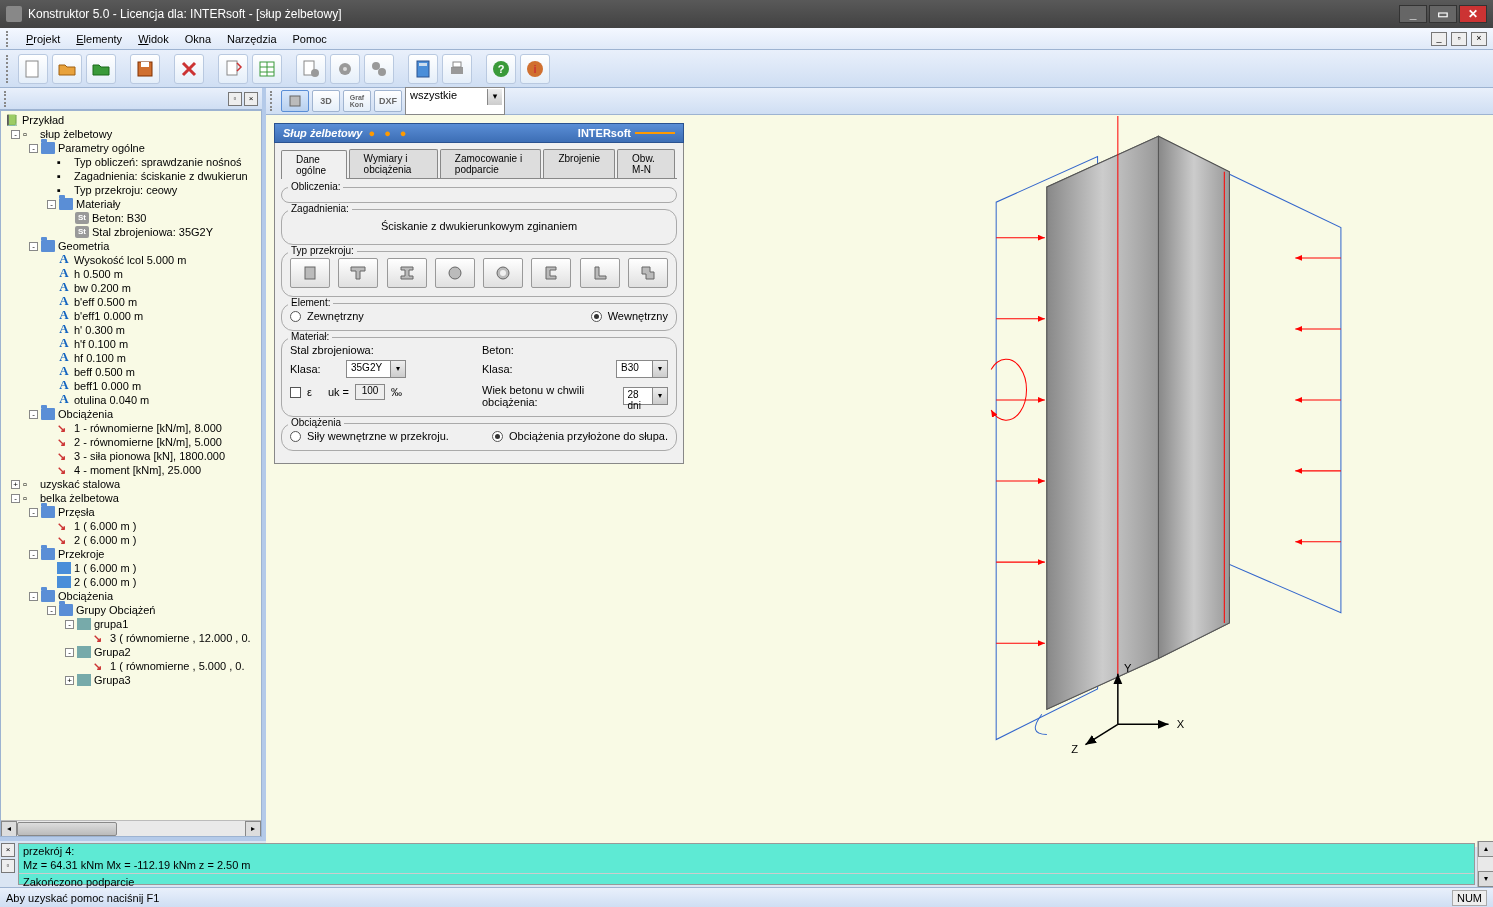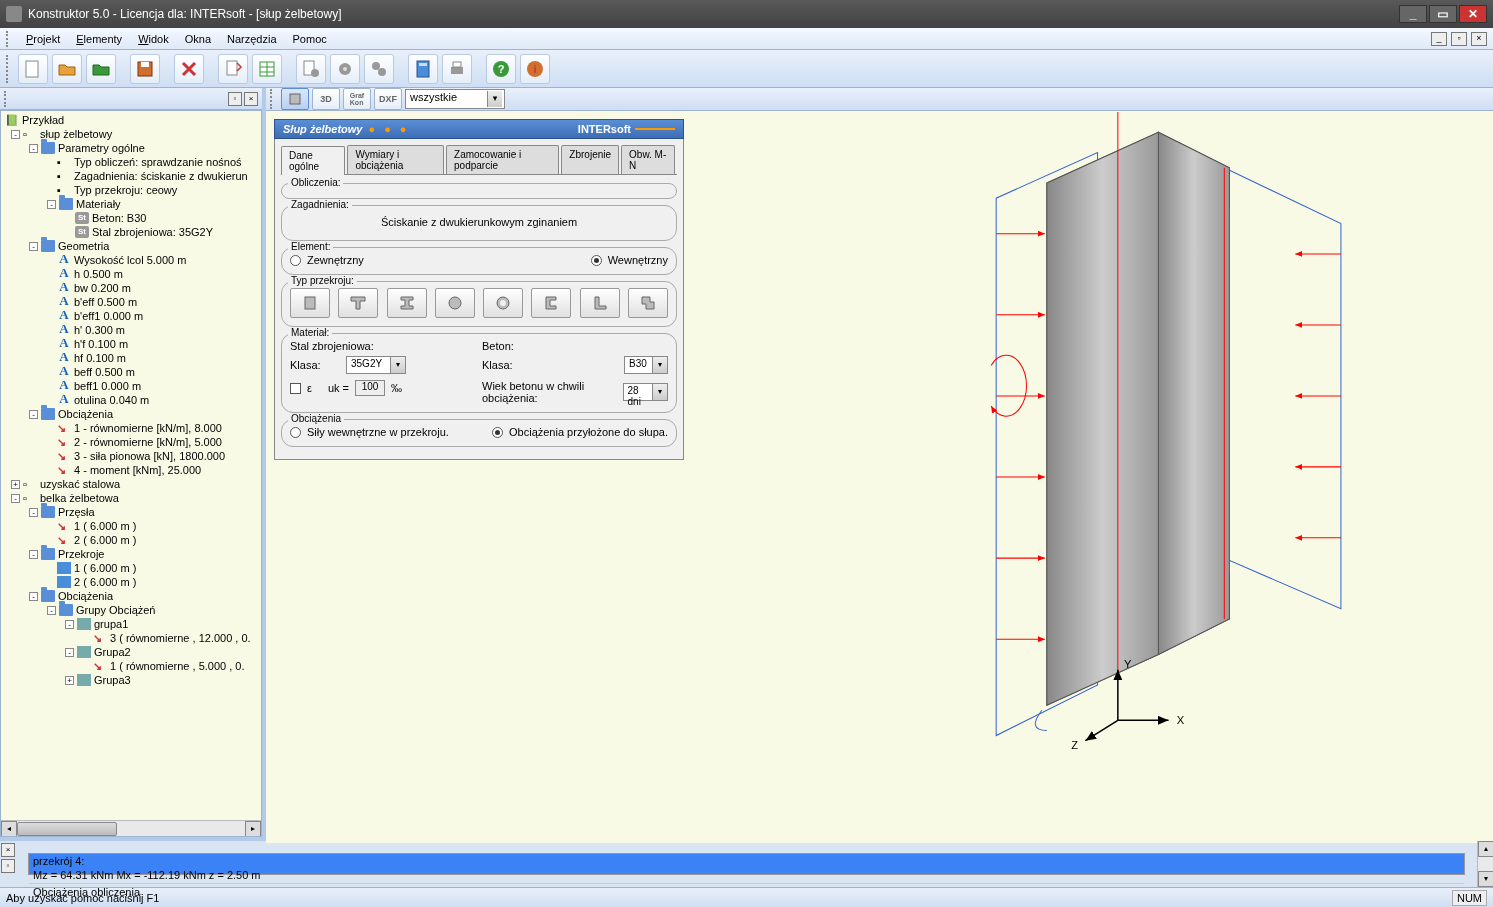--- a/index.html
+++ b/index.html
@@ -44,49 +44,49 @@
 .ic.g { background: #7aa; }
 .hscroll { position: absolute; bottom: 0; left: 0; right: 0; height: 16px; background: #e9e9e9; border-top: 1px solid #bbb; }
 .hscroll .thumb { width: 100px; height: 14px; background: linear-gradient(#ddd,#bbb); border: 1px solid #888; margin: 1px 16px; border-radius: 2px; }
 .hscroll .arr { position: absolute; top: 0; width: 16px; height: 16px; background: #ddd; border: 1px solid #888; text-align: center; font-size: 8px; line-height: 13px; }
 
 .rightcol { flex: 1; display: flex; flex-direction: column; border-left: 4px solid #b4cae9; }
 .righttool { height: 27px; background: linear-gradient(#e9f0fb,#cfdef3); border-bottom: 1px solid #9db3d1; display: flex; align-items: center; padding: 0 4px; gap: 3px; }
 .righttool .grip { width: 6px; height: 20px; border-left: 2px dotted #888; margin-right: 2px; }
 .viewbtn { width: 28px; height: 22px; border: 1px solid #a0b4d0; border-radius: 2px; background: linear-gradient(#fff,#e4eef9); display: flex; align-items: center; justify-content: center; font-size: 9px; font-weight: bold; color: #666; }
 .viewbtn.active { background: linear-gradient(#d9e8fb,#b8d0ef); border-color: #5a8ed6; }
-.combo { height: 20px; border: 1px solid #888; background: #fff; padding: 1px 18px 1px 4px; position: relative; min-width: 100px; }
+.combo { height: 28px; border: 1px solid #888; background: #fff; padding: 1px 18px 1px 4px; position: relative; min-width: 100px; }
 .combo::after { content: "▾"; position: absolute; right: 2px; top: 1px; width: 14px; height: 16px; background: linear-gradient(#eee,#ccc); border-left: 1px solid #888; text-align: center; font-size: 9px; line-height: 15px; }
 
 .canvaswrap { flex: 1; display: flex; background: #f9fae5; }
 .formpanel { width: 426px; padding: 8px; }
 .formhdr { height: 20px; background: linear-gradient(#5a8ed6,#3d6eb5); color: #fff; font-weight: bold; font-style: italic; padding: 2px 8px; border: 1px solid #2a5290; display: flex; align-items: center; }
 .formhdr .brand { margin-left: auto; font-style: normal; font-weight: bold; }
 .formhdr .dot { color: #f90; margin: 0 6px; letter-spacing: 3px; }
 .formbody { background: #f0f0f0; border: 1px solid #888; border-top: none; padding: 6px; }
 .tabs { display: flex; border-bottom: 1px solid #888; margin-bottom: 8px; }
-.tab { padding: 3px 7px; border: 1px solid #888; border-bottom: none; background: #ddd; margin-right: 2px; font-size: 10px; border-radius: 2px 2px 0 0; }
+.tab { padding: 3px 14px; border: 1px solid #888; border-bottom: none; background: #ddd; margin-right: 2px; font-size: 10px; border-radius: 2px 2px 0 0; }
 .tab.active { background: #f0f0f0; position: relative; top: 1px; }
 .fset { border: 1px solid #aaa; border-radius: 12px; padding: 6px 8px 8px; margin-bottom: 6px; position: relative; }
 .fset .leg { position: absolute; top: -7px; left: 6px; background: #f0f0f0; padding: 0 3px; font-size: 10px; }
 .row { display: flex; align-items: center; gap: 6px; }
 .radio { width: 11px; height: 11px; border: 1px solid #555; border-radius: 50%; display: inline-flex; align-items: center; justify-content: center; background: #fff; }
 .radio.on::after { content: ""; width: 5px; height: 5px; background: #333; border-radius: 50%; }
 .dashed { border: 1px dotted #333; padding: 1px 3px; }
 .secbtn { width: 40px; height: 30px; border: 1px solid #999; background: linear-gradient(#fff,#e0e0e0); border-radius: 2px; display: flex; align-items: center; justify-content: center; }
 .smcombo { height: 18px; border: 1px solid #888; background: #fff; padding: 1px 16px 1px 4px; position: relative; font-size: 10px; }
 .smcombo::after { content: "▾"; position: absolute; right: 0; top: 0; width: 14px; height: 16px; background: linear-gradient(#eee,#ccc); border-left: 1px solid #888; text-align: center; font-size: 8px; line-height: 15px; }
 .chk { width: 11px; height: 11px; border: 1px solid #555; background: #fff; display: inline-block; }
 .numfield { width: 30px; height: 16px; border: 1px solid #888; background: #eee; text-align: center; font-size: 10px; }
 
 .view3d { flex: 1; position: relative; }
 
 .bottom { border-top: 4px solid #b4cae9; display: flex; }
 .bottom .ctrl { width: 16px; background: #dae5f3; display: flex; flex-direction: column; align-items: center; padding: 2px 0; gap: 2px; }
-.bottom .log { flex: 1; background: #3b82f6; border: 1px solid #999; margin: 12px; }
+.bottom .log { flex: 1; background: #5eead4; border: 1px solid #999; margin: 2px; }
 .log .line { padding: 1px 4px; font-size: 11px; }
 .bottom .vscroll { width: 16px; background: #e9e9e9; border-left: 1px solid #bbb; position: relative; }
 .vscroll .arr { width: 16px; height: 16px; background: #ddd; border: 1px solid #888; text-align: center; font-size: 8px; line-height: 13px; }
 .vscroll .arr.b { position: absolute; bottom: 0; }
 
 .status { height: 20px; background: linear-gradient(#e9f0fb,#cfdef3); border-top: 1px solid #9db3d1; display: flex; align-items: center; padding: 0 6px; font-size: 11px; }
 .status .cell { margin-left: auto; border: 1px solid #aaa; padding: 1px 4px; background: #eee; }
 
 svg .col { fill: url(#g1); stroke: #555; stroke-width: 1; }
 </style>
@@ -441,102 +441,102 @@
           <div class="fset">
             <div class="leg">Obliczenia:</div>
           </div>
 
           <div class="fset">
             <div class="leg">Zagadnienia:</div>
             <div style="text-align:center;padding:4px 0">Ściskanie z dwukierunkowym zginaniem</div>
           </div>
 
           <div class="fset">
+            <div class="leg">Typ przekroju:</div>
+            <div class="row" style="gap:8px;justify-content:space-around">
+              <div class="secbtn">
+                  <svg width="18" height="18">
+                    <rect x="4" y="3" width="10" height="12" fill="#bbb" stroke="#666"></rect>
+                  </svg>
+                </div>
+              <div class="secbtn">
+                  <svg width="18" height="18">
+                    <path d="M2 3h14v4h-5v8h-4V7H2z" fill="#bbb" stroke="#666"></path>
+                  </svg>
+                </div>
+              <div class="secbtn">
+                  <svg width="18" height="18">
+                    <path d="M3 3h12v3h-4v6h4v3H3v-3h4V6H3z" fill="#bbb" stroke="#666"></path>
+                  </svg>
+                </div>
+              <div class="secbtn">
+                  <svg width="18" height="18">
+                    <circle cx="9" cy="9" r="6" fill="#bbb" stroke="#666"></circle>
+                  </svg>
+                </div>
+              <div class="secbtn">
+                  <svg width="18" height="18">
+                    <circle cx="9" cy="9" r="6" fill="#bbb" stroke="#666"></circle>
+                    <circle cx="9" cy="9" r="3" fill="#f0f0f0"></circle>
+                  </svg>
+                </div>
+              <div class="secbtn">
+                  <svg width="18" height="18">
+                    <path d="M4 3h10v3H8v6h6v3H4z" fill="#bbb" stroke="#666"></path>
+                  </svg>
+                </div>
+              <div class="secbtn">
+                  <svg width="18" height="18">
+                    <path d="M4 3h4v9h7v3H4z" fill="#bbb" stroke="#666"></path>
+                  </svg>
+                </div>
+              <div class="secbtn">
+                  <svg width="18" height="18">
+                    <path d="M3 3h8v5h4v7H7v-5H3z" fill="#bbb" stroke="#666"></path>
+                  </svg>
+                </div>
+            </div>
+          </div>
+
+          <div class="fset">
             <div class="leg">Element:</div>
             <div class="row" style="justify-content:space-between">
               <label class="row">
                   <span class="radio"></span>
                   <span>Zewnętrzny</span>
                 </label>
               <label class="row">
                   <span class="radio on"></span>
                   <span>Wewnętrzny</span>
                 </label>
             </div>
           </div>
 
           <div class="fset">
-            <div class="leg">Typ przekroju:</div>
-            <div class="row" style="gap:8px;justify-content:space-around">
-              <div class="secbtn">
-                  <svg width="18" height="18">
-                    <rect x="4" y="3" width="10" height="12" fill="#bbb" stroke="#666"></rect>
-                  </svg>
-                </div>
-              <div class="secbtn">
-                  <svg width="18" height="18">
-                    <path d="M2 3h14v4h-5v8h-4V7H2z" fill="#bbb" stroke="#666"></path>
-                  </svg>
-                </div>
-              <div class="secbtn">
-                  <svg width="18" height="18">
-                    <path d="M3 3h12v3h-4v6h4v3H3v-3h4V6H3z" fill="#bbb" stroke="#666"></path>
-                  </svg>
-                </div>
-              <div class="secbtn">
-                  <svg width="18" height="18">
-                    <circle cx="9" cy="9" r="6" fill="#bbb" stroke="#666"></circle>
-                  </svg>
-                </div>
-              <div class="secbtn">
-                  <svg width="18" height="18">
-                    <circle cx="9" cy="9" r="6" fill="#bbb" stroke="#666"></circle>
-                    <circle cx="9" cy="9" r="3" fill="#f0f0f0"></circle>
-                  </svg>
-                </div>
-              <div class="secbtn">
-                  <svg width="18" height="18">
-                    <path d="M4 3h10v3H8v6h6v3H4z" fill="#bbb" stroke="#666"></path>
-                  </svg>
-                </div>
-              <div class="secbtn">
-                  <svg width="18" height="18">
-                    <path d="M4 3h4v9h7v3H4z" fill="#bbb" stroke="#666"></path>
-                  </svg>
-                </div>
-              <div class="secbtn">
-                  <svg width="18" height="18">
-                    <path d="M3 3h8v5h4v7H7v-5H3z" fill="#bbb" stroke="#666"></path>
-                  </svg>
-                </div>
-            </div>
-          </div>
-
-          <div class="fset">
             <div class="leg">Materiał:</div>
             <div class="row" style="align-items:flex-start;">
               <div style="flex:1">
                 <div>Stal zbrojeniowa:</div>
                 <div class="row" style="margin-top:4px">
                   <span style="width:50px">Klasa:</span>
                   <div class="smcombo" style="width:60px">35G2Y</div>
                 </div>
                 <div class="row" style="margin-top:6px">
                   <span class="chk"></span>
                   <span>ε</span>
                   <span style="margin-left:10px">uk =</span>
                   <span class="numfield">100</span>
                   <span>‰</span>
                 </div>
               </div>
               <div style="flex:1">
                 <div>Beton:</div>
                 <div class="row" style="margin-top:4px;justify-content:space-between">
                   <span>Klasa:</span>
-                  <div class="smcombo" style="width:44px">B30</div>
+                  <div class="smcombo" style="width:52px">B30</div>
                 </div>
                 <div class="row" style="margin-top:6px;justify-content:space-between">
                   <span>Wiek betonu w chwili obciążenia:</span>
                   <div class="smcombo" style="width:50px">28 dni</div>
                 </div>
               </div>
             </div>
           </div>
 
           <div class="fset">
@@ -619,21 +619,21 @@
 
 <div class="bottom" style="height:50px">
   <div class="ctrl">
     <div class="minibtn">×</div>
     <div class="minibtn">▫</div>
   </div>
   <div class="log">
     <div class="line">przekrój 4:</div>
     <div class="line">Mz = 64.31 kNm   Mx = -112.19 kNm  z = 2.50 m</div>
     <div style="height:1px;background:#ccc;margin:1px 0"></div>
-    <div class="line">Obciążenia obliczenia</div>
+    <div class="line">Zakończono podparcie</div>
   </div>
   <div class="vscroll">
     <div class="arr">▴</div>
     <div class="arr b">▾</div>
   </div>
 </div>
 
 <div class="status">
   <span>Aby uzyskać pomoc naciśnij F1</span>
   <span class="cell">NUM</span>

